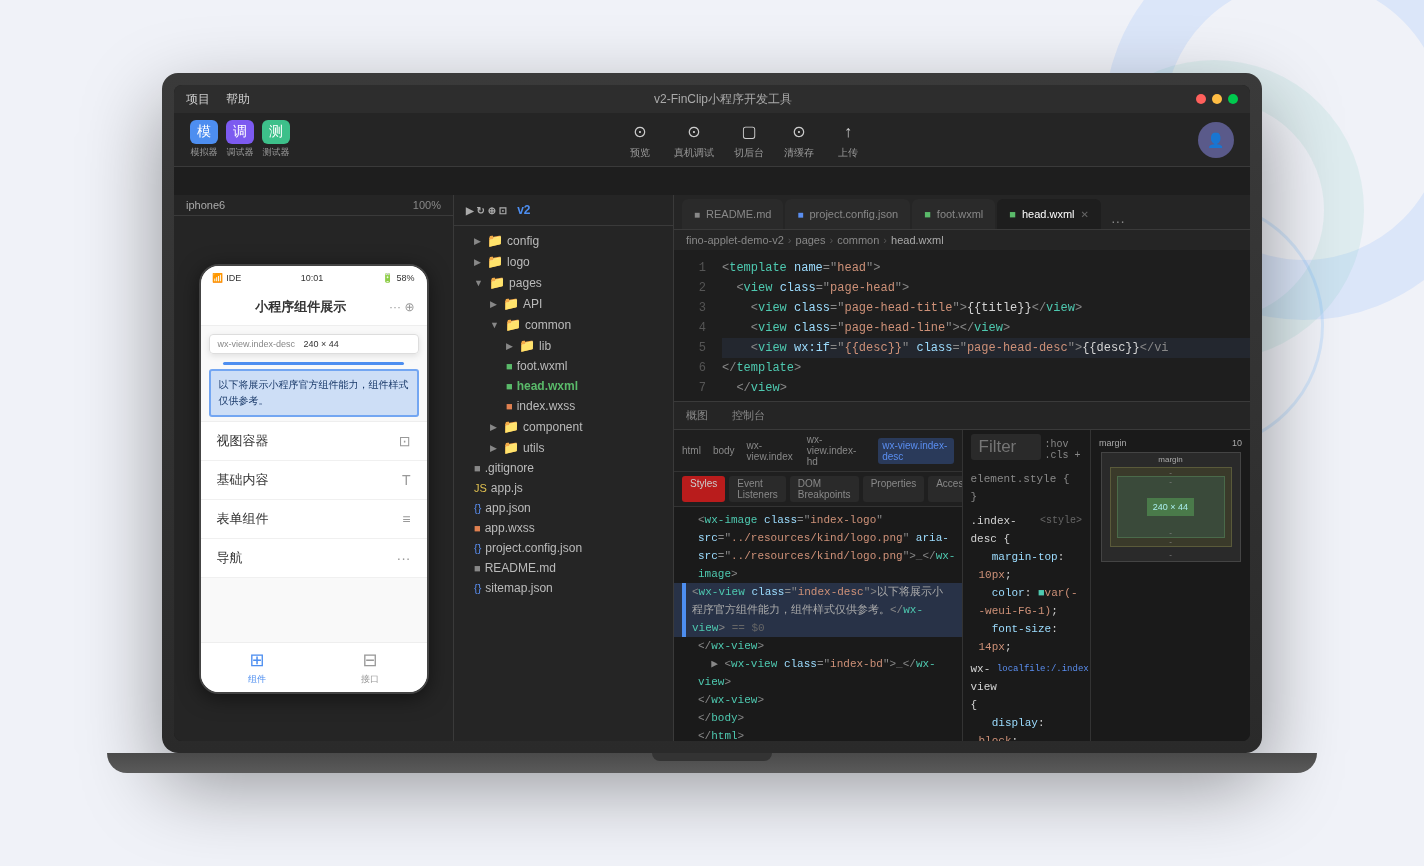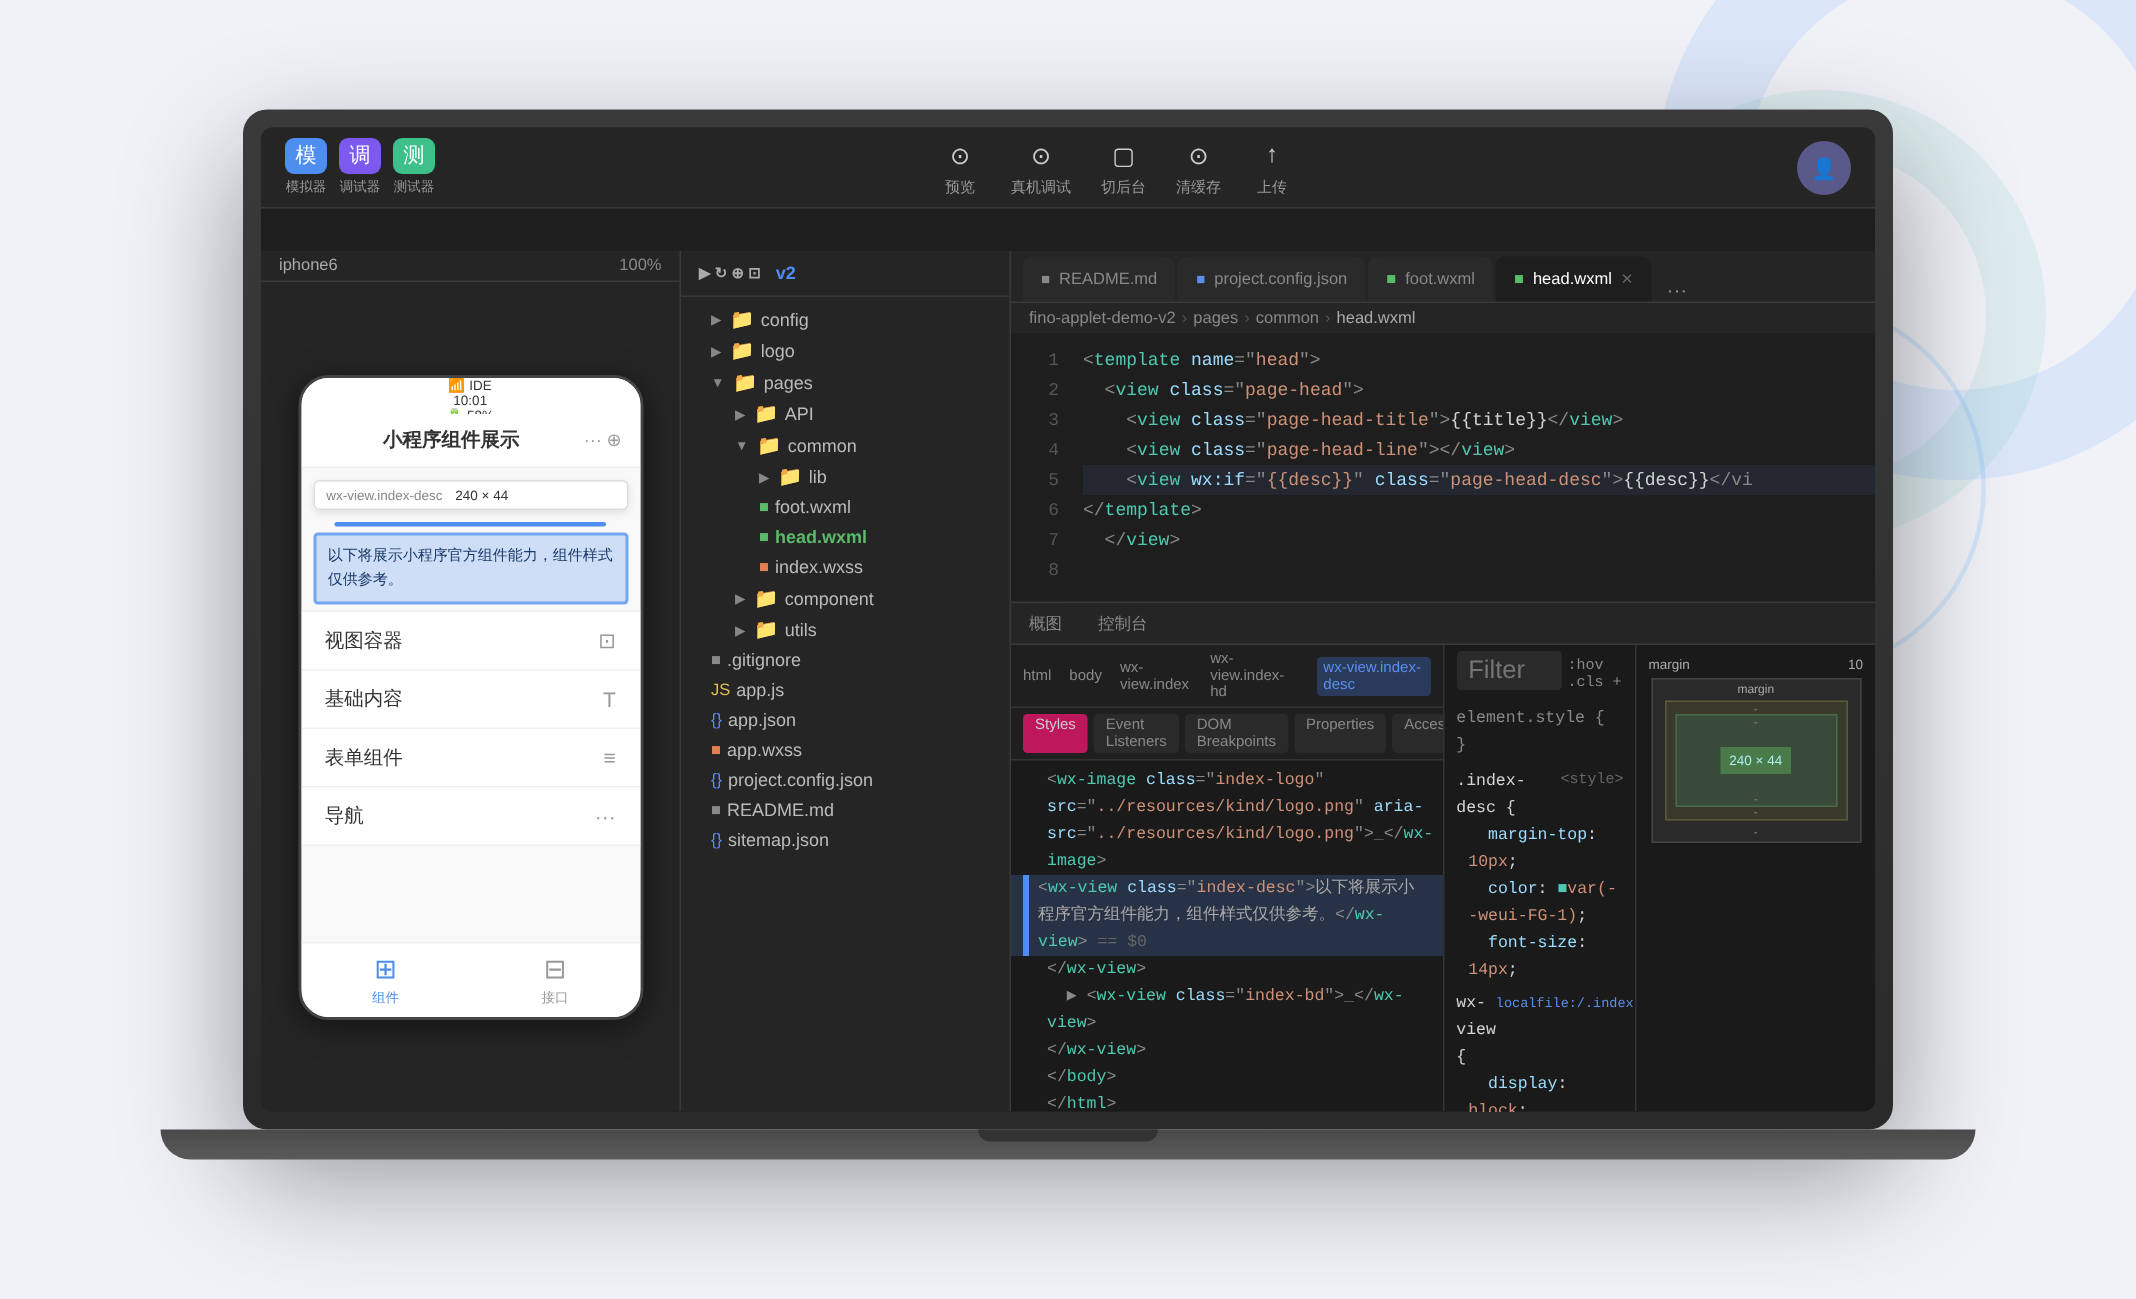--- a/index.html
+++ b/index.html
@@ -401,21 +401,21 @@
       flex-shrink: 0;
     }
     .style-tab-chip {
       background: #2a2a2a;
       color: #888;
       font-size: 10px;
       padding: 2px 8px;
       border-radius: 3px;
       cursor: pointer;
     }
-    .style-tab-chip.active { background: #be185d; color: #ccc; }
+    .style-tab-chip.active { background: #b91c1c; color: #ccc; }
 
     .styles-content {
       display: flex;
       flex: 1;
       overflow: hidden;
     }
     .styles-left {
       flex: 1;
       padding: 4px 8px;
       overflow-y: auto;
@@ -500,21 +500,20 @@
     .phone-status {
       background: #fff;
       height: 24px;
       display: flex;
       align-items: center;
       justify-content: space-between;
       padding: 0 12px;
       font-size: 9px;
       color: #333;
       flex-shrink: 0;
-      flex-direction: column;
     }
     .phone-title {
       background: #fff;
       height: 36px;
       display: flex;
       align-items: center;
       justify-content: space-between;
       padding: 0 12px;
       border-bottom: 1px solid #eee;
       flex-shrink: 0;
@@ -604,20 +603,32 @@
 <div class="bg-decoration">
   <div class="bg-circle1"></div>
   <div class="bg-circle2"></div>
   <div class="bg-line1"></div>
 </div>
 
 <div class="laptop">
   <div class="laptop-body">
     <div class="laptop-screen">
 
+      <div class="title-bar">
+        <div class="title-bar-menu">
+          <span>项目</span>
+          <span>帮助</span>
+        </div>
+        <div class="title-bar-title">v2-FinClip小程序开发工具</div>
+        <div class="title-bar-controls">
+          <div class="title-dot" style="background:#ff605c"></div>
+          <div class="title-dot" style="background:#ffbd44"></div>
+          <div class="title-dot" style="background:#00ca4e"></div>
+        </div>
+      </div>
 
       <div class="toolbar">
         <div class="toolbar-left">
           <div class="toolbar-btn">
             <div class="toolbar-btn-icon btn-simulate">模</div>
             <span class="toolbar-btn-label">模拟器</span>
           </div>
           <div class="toolbar-btn">
             <div class="toolbar-btn-icon btn-debug">调</div>
             <span class="toolbar-btn-label">调试器</span>

